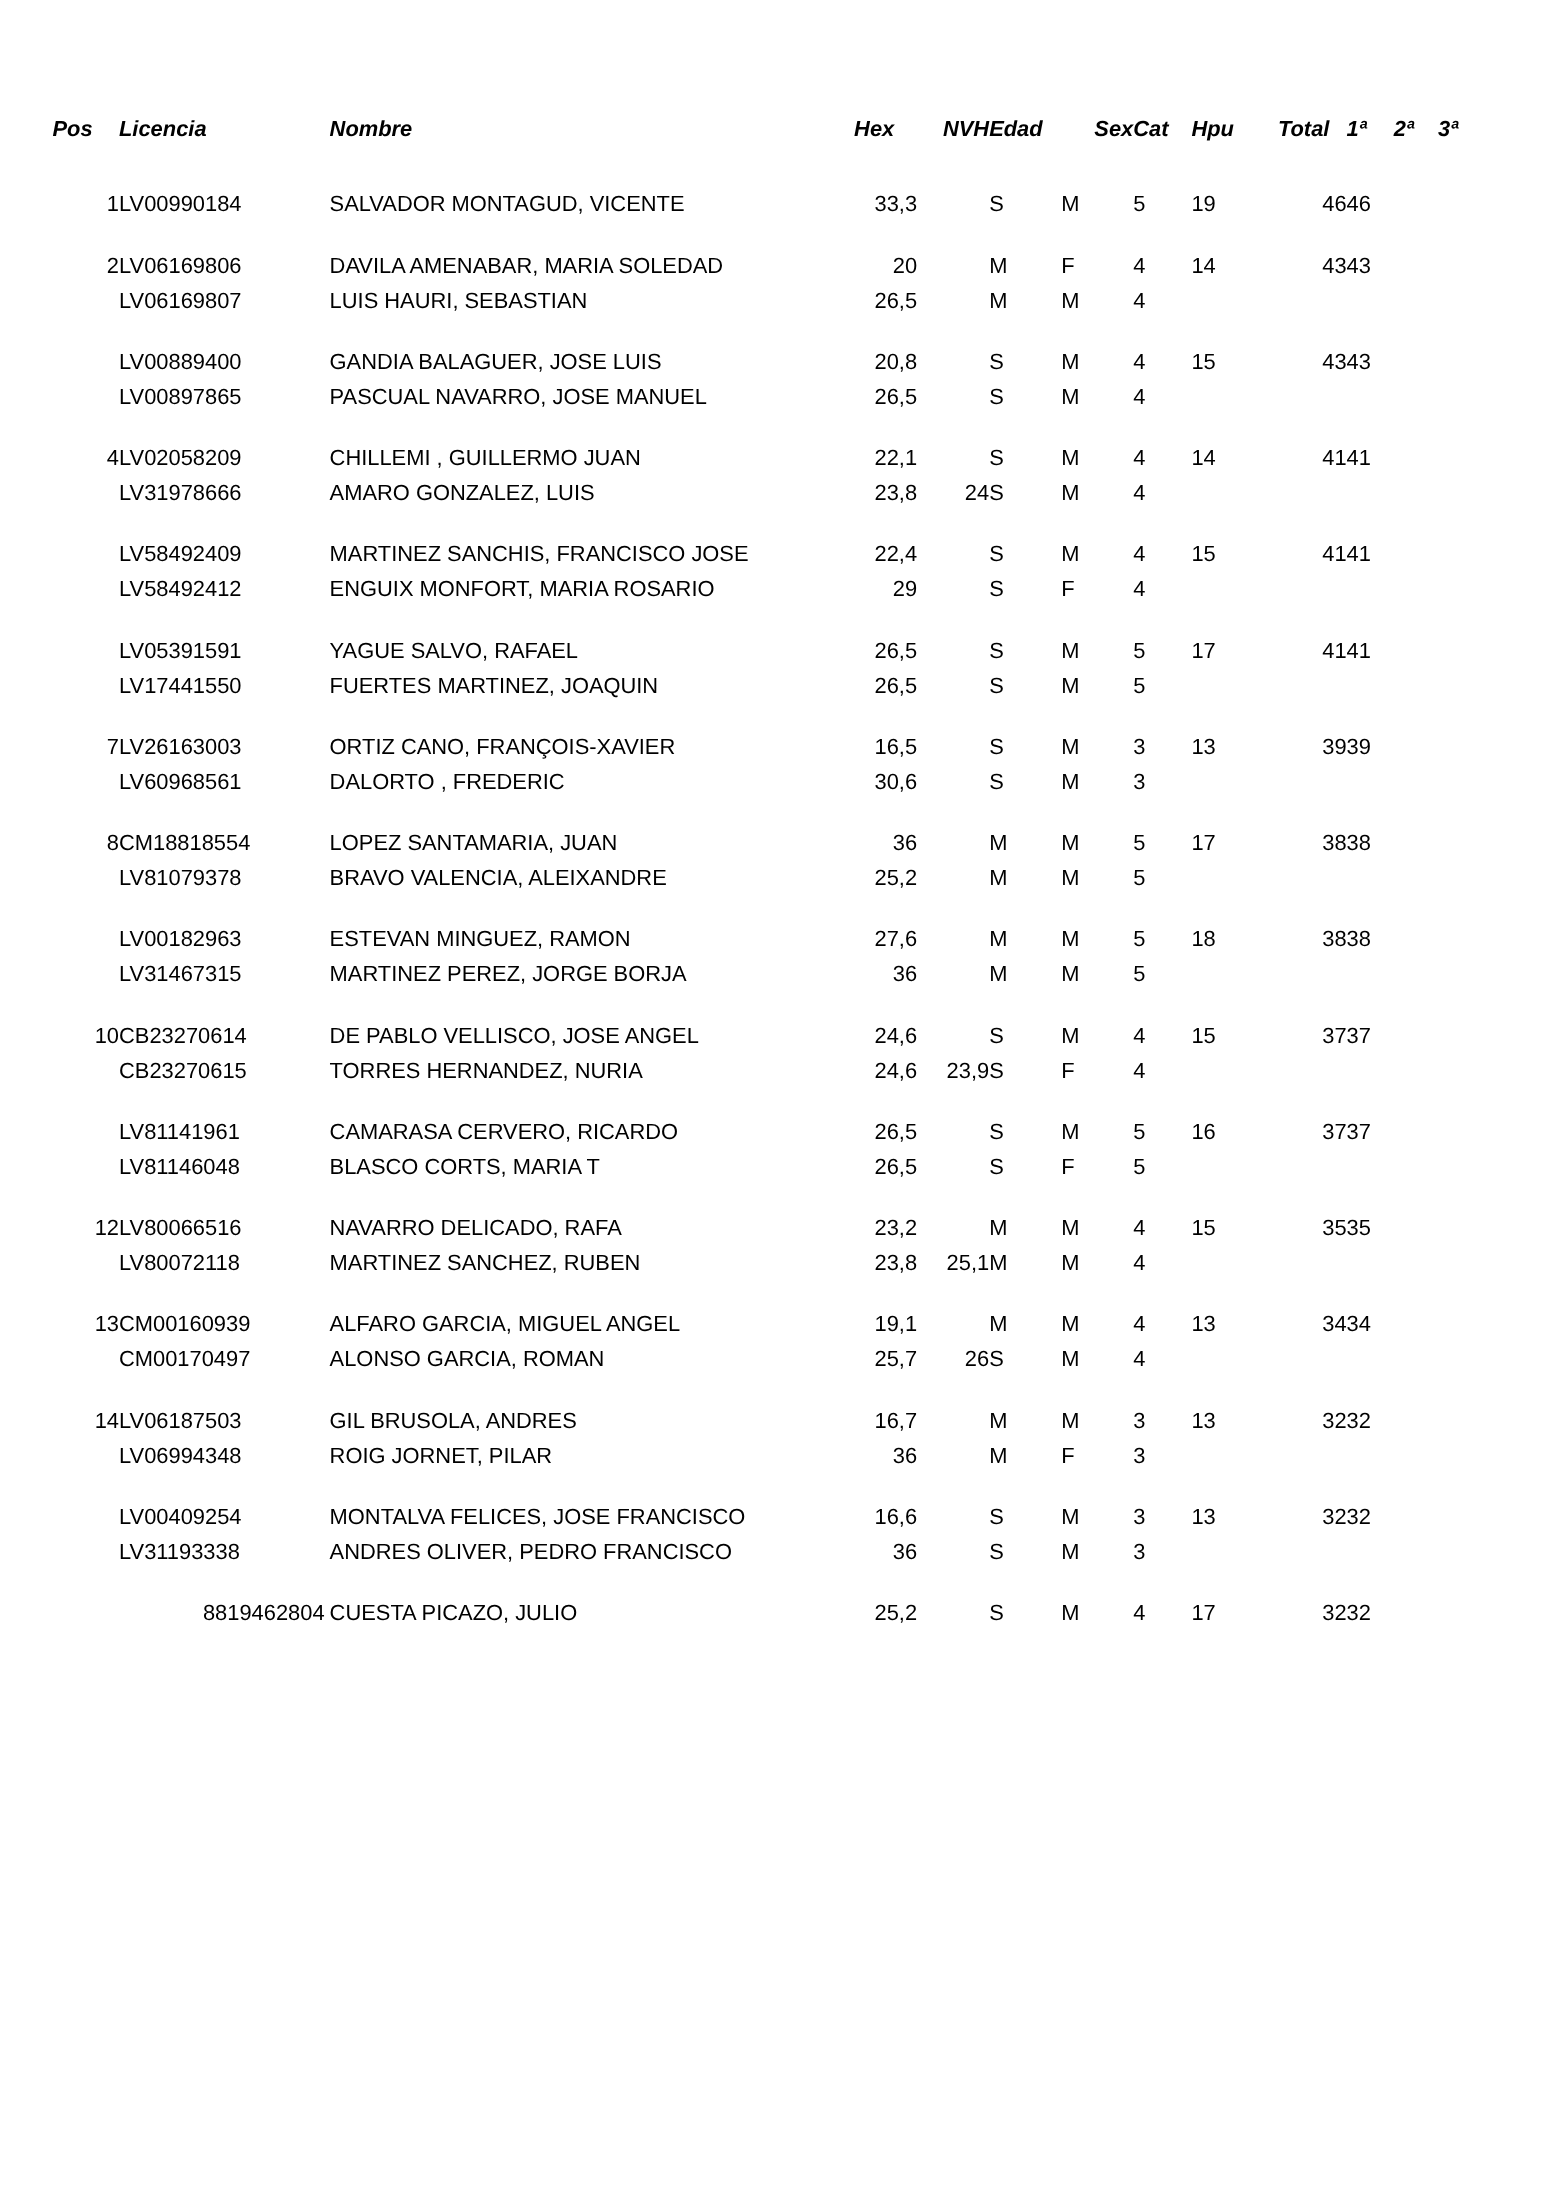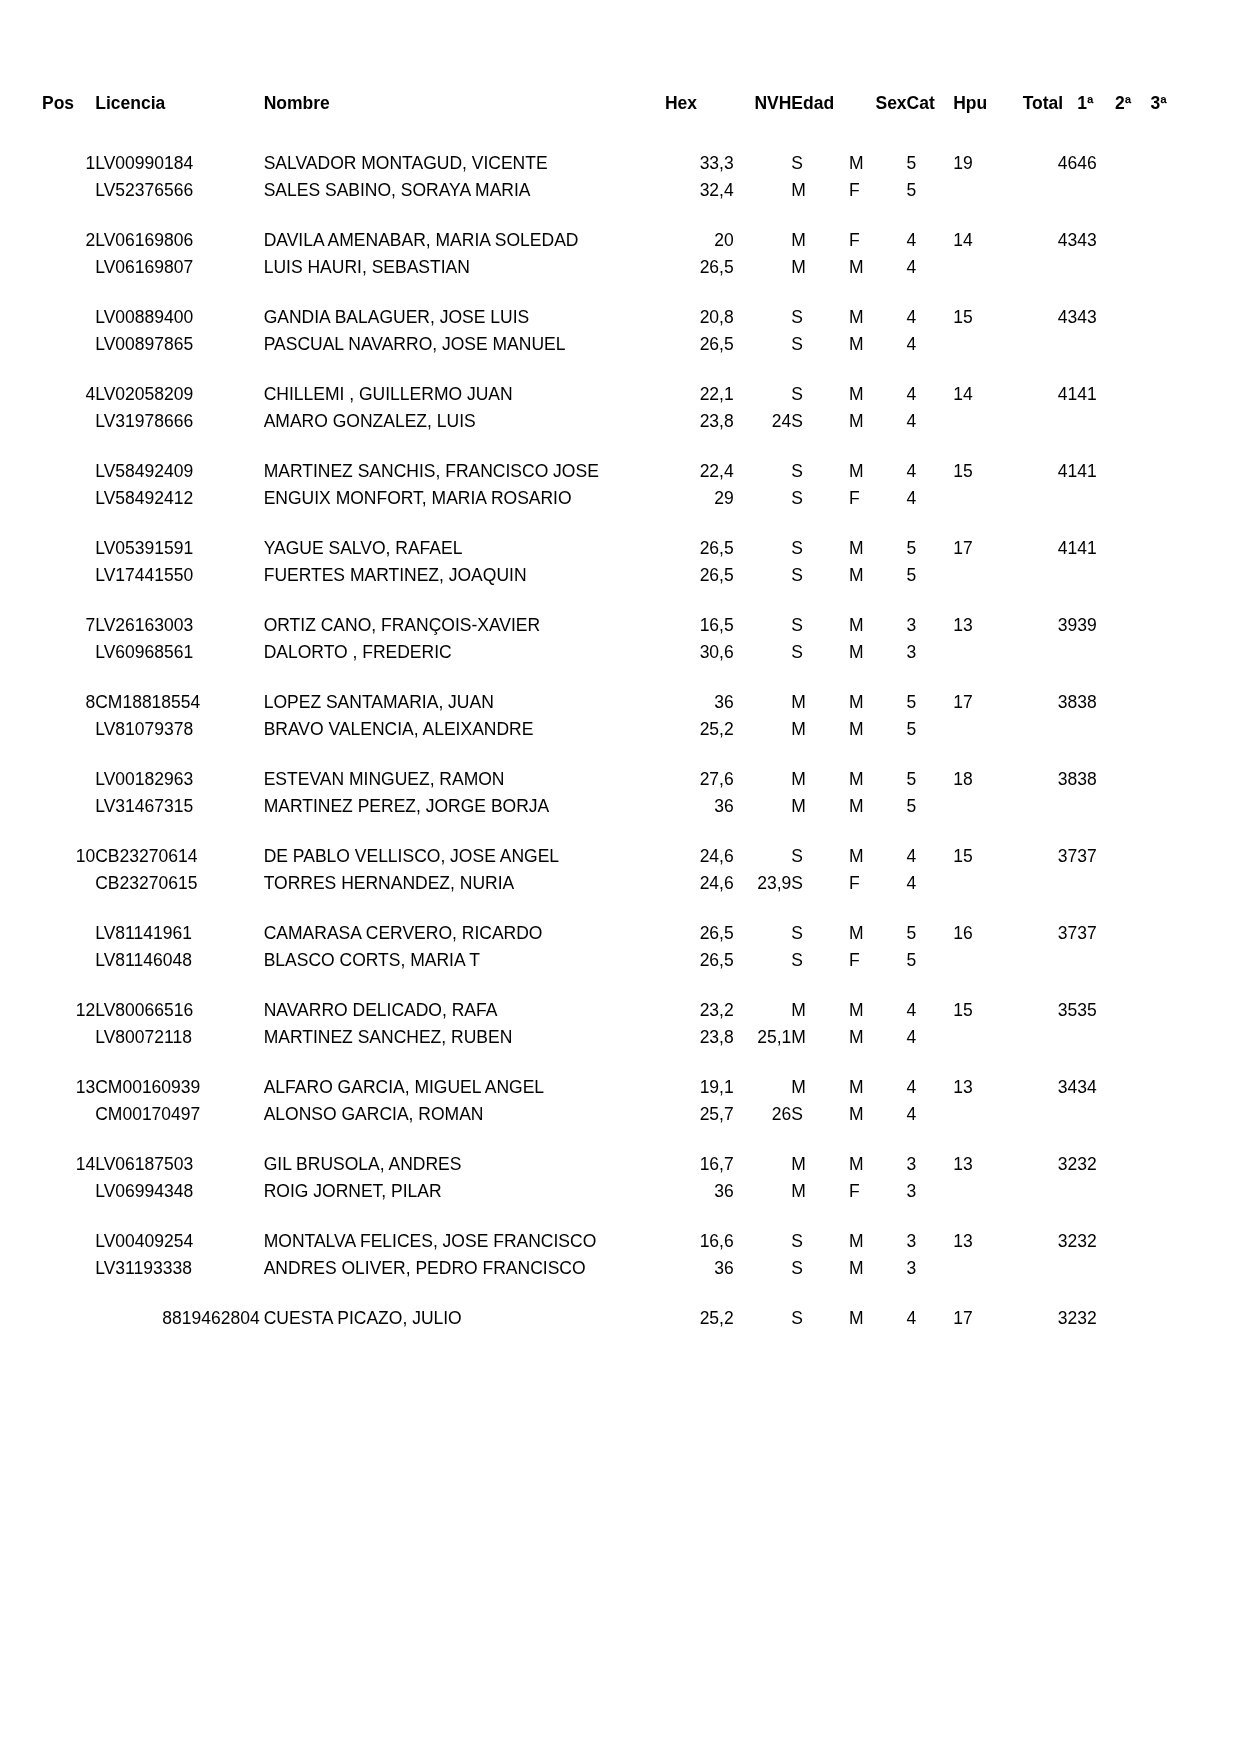--- a/index.html
+++ b/index.html
@@ -29,40 +29,41 @@
   table.results td {
     font-size: 17.5px;
     line-height: 1.0;
     padding: 0;
     vertical-align: top;
     white-space: nowrap;
   }
   table.results thead th {
     font-weight: bold;
     padding-bottom: 30px;
+    font-style: italic;
   }
   
   col.c-pos      { width: 48px; }
   col.c-lic      { width: 152px; }
   col.c-nombre   { width: 362px; }
   col.c-hex      { width: 62px; }
   col.c-nvh      { width: 52px; }
   col.c-edad     { width: 52px; }
   col.c-sex      { width: 52px; }
   col.c-cat      { width: 42px; }
   col.c-hpu      { width: 50px; }
   col.c-total    { width: 62px; }
   col.c-p1       { width: 34px; }
   col.c-p2       { width: 32px; }
   col.c-p3       { width: 32px; }
 
   th.c-pos-h    { text-align: left; padding-left: 2px; }
   th.c-lic-h    { text-align: left; padding-left: 8px; }
   th.c-nombre-h { text-align: left; padding-left: 6px; }
-  th.c-hex-h    { text-align: left; padding-right: 6px; }
+  th.c-hex-h    { text-align: center; padding-right: 6px; }
   th.c-nvh-h    { text-align: right; padding-right: 4px; }
   th.c-edad-h   { text-align: left; padding-left: 4px; margin-left: 24px; }
   th.c-sex-h    { text-align: right; padding-left: 4px; }
   th.c-cat-h    { text-align: left; padding-left: 2px; margin-top: 36px; }
   th.c-hpu-h    { text-align: left; padding-left: 2px; }
   th.c-total-h  { text-align: center; padding-right: 4px; }
   th.c-p-h      { text-align: left; padding-left: 2px; }
 
   td.td-pos    { text-align: right; padding-right: 8px; }
   td.td-lic    { text-align: left; padding-left: 0; }
@@ -127,35 +128,20 @@
           <td class="td-nvh"></td>
           <td class="td-edad">S</td>
           <td class="td-sex">M</td>
           <td class="td-cat">5</td>
           <td class="td-hpu">19</td>
           <td class="td-total">46</td>
           <td class="td-p">46</td>
           <td class="td-p"></td>
           <td class="td-p"></td>
         </tr>
-        <tr class="row-sub">
-          <td class="td-pos"></td>
-          <td class="td-lic">LV52376566</td>
-          <td class="td-nombre">SALES  SABINO, SORAYA MARIA</td>
-          <td class="td-hex">32,4</td>
-          <td class="td-nvh"></td>
-          <td class="td-edad">M</td>
-          <td class="td-sex">F</td>
-          <td class="td-cat">5</td>
-          <td class="td-hpu"></td>
-          <td class="td-total"></td>
-          <td class="td-p"></td>
-          <td class="td-p"></td>
-          <td class="td-p"></td>
-        </tr>
         <tr class="row-main gap">
           <td class="td-pos">2</td>
           <td class="td-lic">LV06169806</td>
           <td class="td-nombre">DAVILA AMENABAR, MARIA SOLEDAD</td>
           <td class="td-hex">20</td>
           <td class="td-nvh"></td>
           <td class="td-edad">M</td>
           <td class="td-sex">F</td>
           <td class="td-cat">4</td>
           <td class="td-hpu">14</td>

